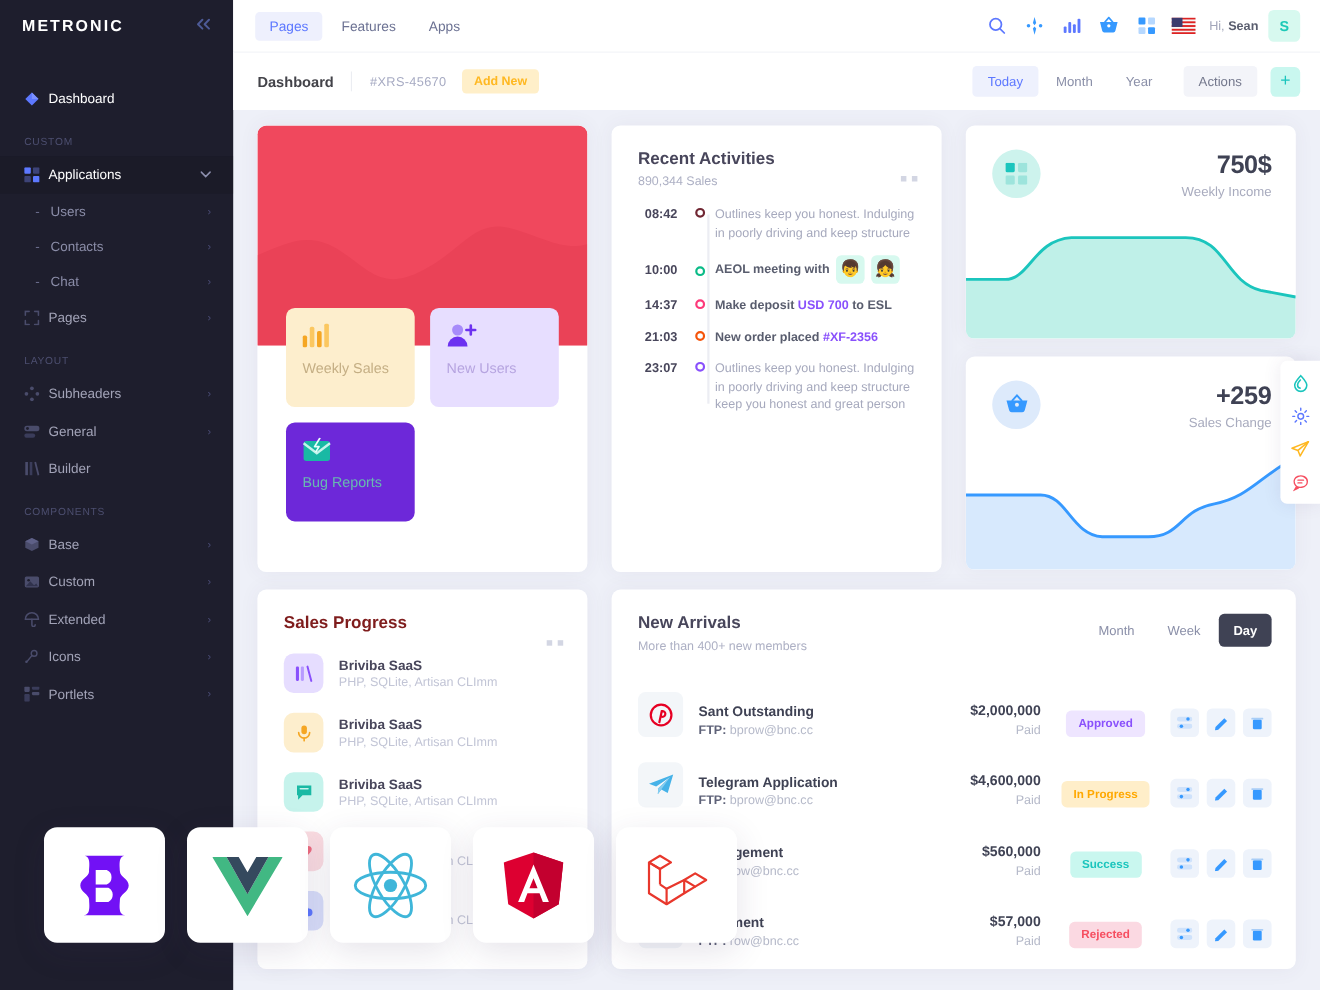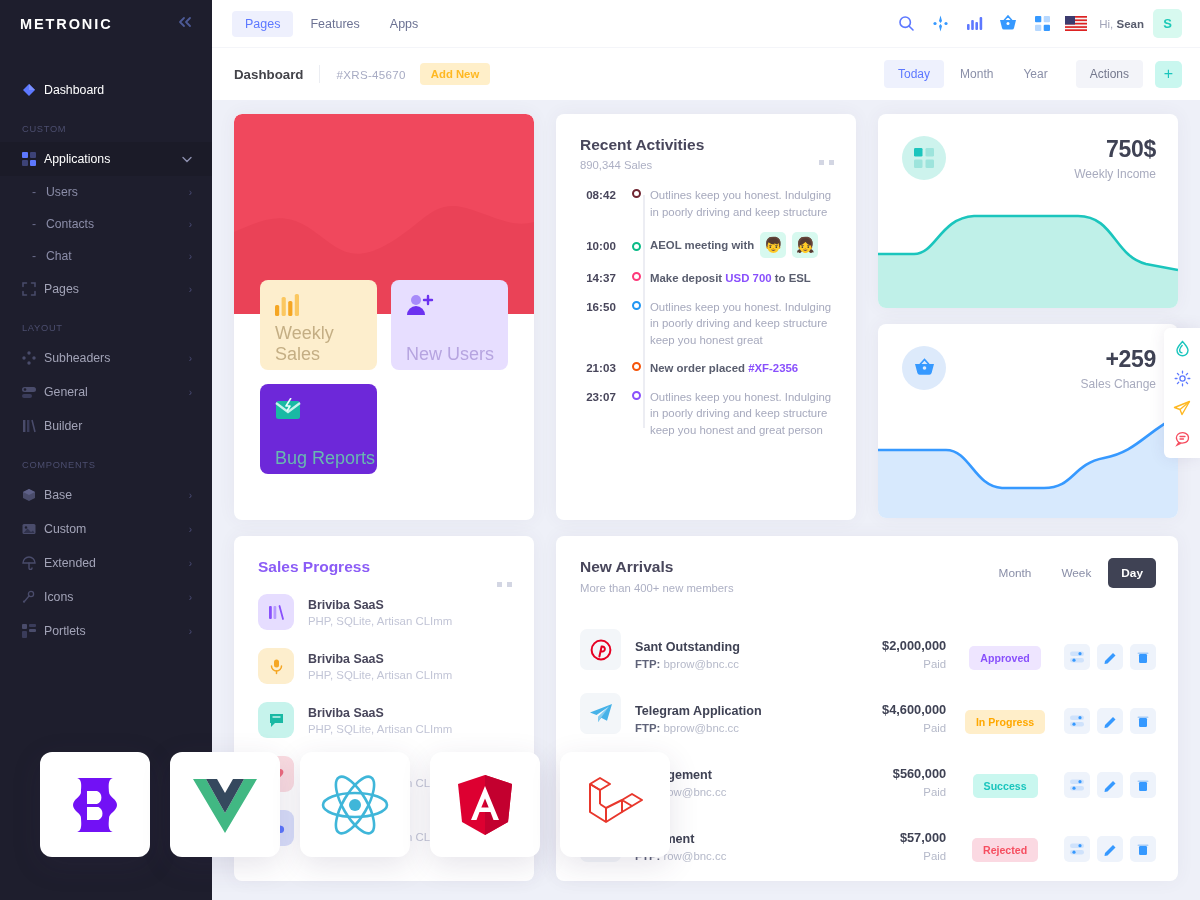--- a/index.html
+++ b/index.html
@@ -120,21 +120,21 @@
   .cat-tiles {
     position: absolute; left: 0; top: 166px; width: 300px;
     display: grid; grid-template-columns: 1fr 1fr; gap: 14px;
     padding: 0 26px; z-index: 4;
   }
   .tile {
     height: 90px; border-radius: 8px; padding: 14px 0 0 15px;
     display: flex; flex-direction: column; justify-content: space-between;
     cursor: pointer;
   }
-  .tile .tlabel { font-size: 18px; font-weight: 500; padding-bottom: 5px; }
+  .tile .tlabel { font-size: 13px; font-weight: 500; padding-bottom: 28px; }
 
   
   .act-card { position: absolute; left: 344px; top: 14px; width: 300px; height: 406px; padding: 22px 22px 0 24px; }
   .act-title { font-size: 15.5px; font-weight: 700; color: #48465b; }
   .act-sub { font-size: 11.3px; color: #adb0c4; margin-top: 5px; }
   .dots { position: absolute; right: 22px; top: 46px; display: flex; gap: 5px; }
   .dots i { width: 5px; height: 5px; background: #d3d6e3; display: block; }
   .timeline { margin-top: 16px; position: relative; }
   .tl-line { position: absolute; left: 63px; top: 8px; bottom: 10px; width: 1.5px; background: #ecedf3; }
   .tl-row { display: flex; margin-bottom: 12px; position: relative; }
@@ -154,21 +154,21 @@
   .stat-2 { left: 666px; top: 224px; }
   .stat-head { display: flex; align-items: flex-start; padding: 22px 22px 0 24px; }
   .stat-ic { width: 44px; height: 44px; border-radius: 50%; display: flex; align-items: center; justify-content: center; }
   .stat-nums { flex: 1; text-align: right; }
   .stat-val { font-size: 23px; font-weight: 700; color: #3f4254; letter-spacing: -.3px; }
   .stat-lab { font-size: 12px; color: #a8abbe; margin-top: 4px; }
   .stat-chart { position: absolute; left: 0; bottom: 0; width: 300px; height: 110px; }
 
   
   .sp-card { position: absolute; left: 22px; top: 436px; width: 300px; height: 345px; padding: 22px 22px 0 24px; overflow: hidden; }
-  .sp-title { font-size: 15.5px; font-weight: 700; color: #8b5cf6; }
+  .sp-title { font-size: 15.5px; font-weight: 700; color: #7f1d1d; }
   .sp-row { display: flex; align-items: center; margin-top: 18px; }
   .sp-ic { width: 36px; height: 36px; border-radius: 9px; display: flex; align-items: center; justify-content: center; margin-right: 14px; flex: none; }
   .sp-name { font-size: 12.4px; font-weight: 700; color: #48465b; }
   .sp-desc { font-size: 11.4px; color: #c2c5d6; margin-top: 3px; }
 
   
   .na-card { position: absolute; left: 344px; top: 436px; width: 622px; height: 345px; padding: 22px 22px 0 24px; overflow: hidden; }
   .na-head { display: flex; align-items: flex-start; }
   .na-title { font-size: 15.5px; font-weight: 700; color: #48465b; }
   .na-sub { font-size: 11.3px; color: #adb0c4; margin-top: 6px; }
@@ -519,27 +519,20 @@
       <div class="tl-row">
         <div class="tl-time">14:37</div>
         <div class="tl-mark">
             <span style="border-color:#fd397a;"></span>
           </div>
         <div class="tl-text bold">
           <span class="plain">Make deposit </span><span class="accent">USD 700</span><span class="plain"> to ESL</span>
         </div>
       </div>
 
-      <div class="tl-row">
-        <div class="tl-time">16:50</div>
-        <div class="tl-mark">
-            <span style="border-color:#2196f3;"></span>
-          </div>
-        <div class="tl-text">Outlines keep you honest. Indulging in poorly driving and keep structure keep you honest great</div>
-      </div>
 
       <div class="tl-row">
         <div class="tl-time">21:03</div>
         <div class="tl-mark">
             <span style="border-color:#f5540a;"></span>
           </div>
         <div class="tl-text bold">
           <span class="plain">New order placed </span><span class="accent">#XF-2356</span>
         </div>
       </div>

